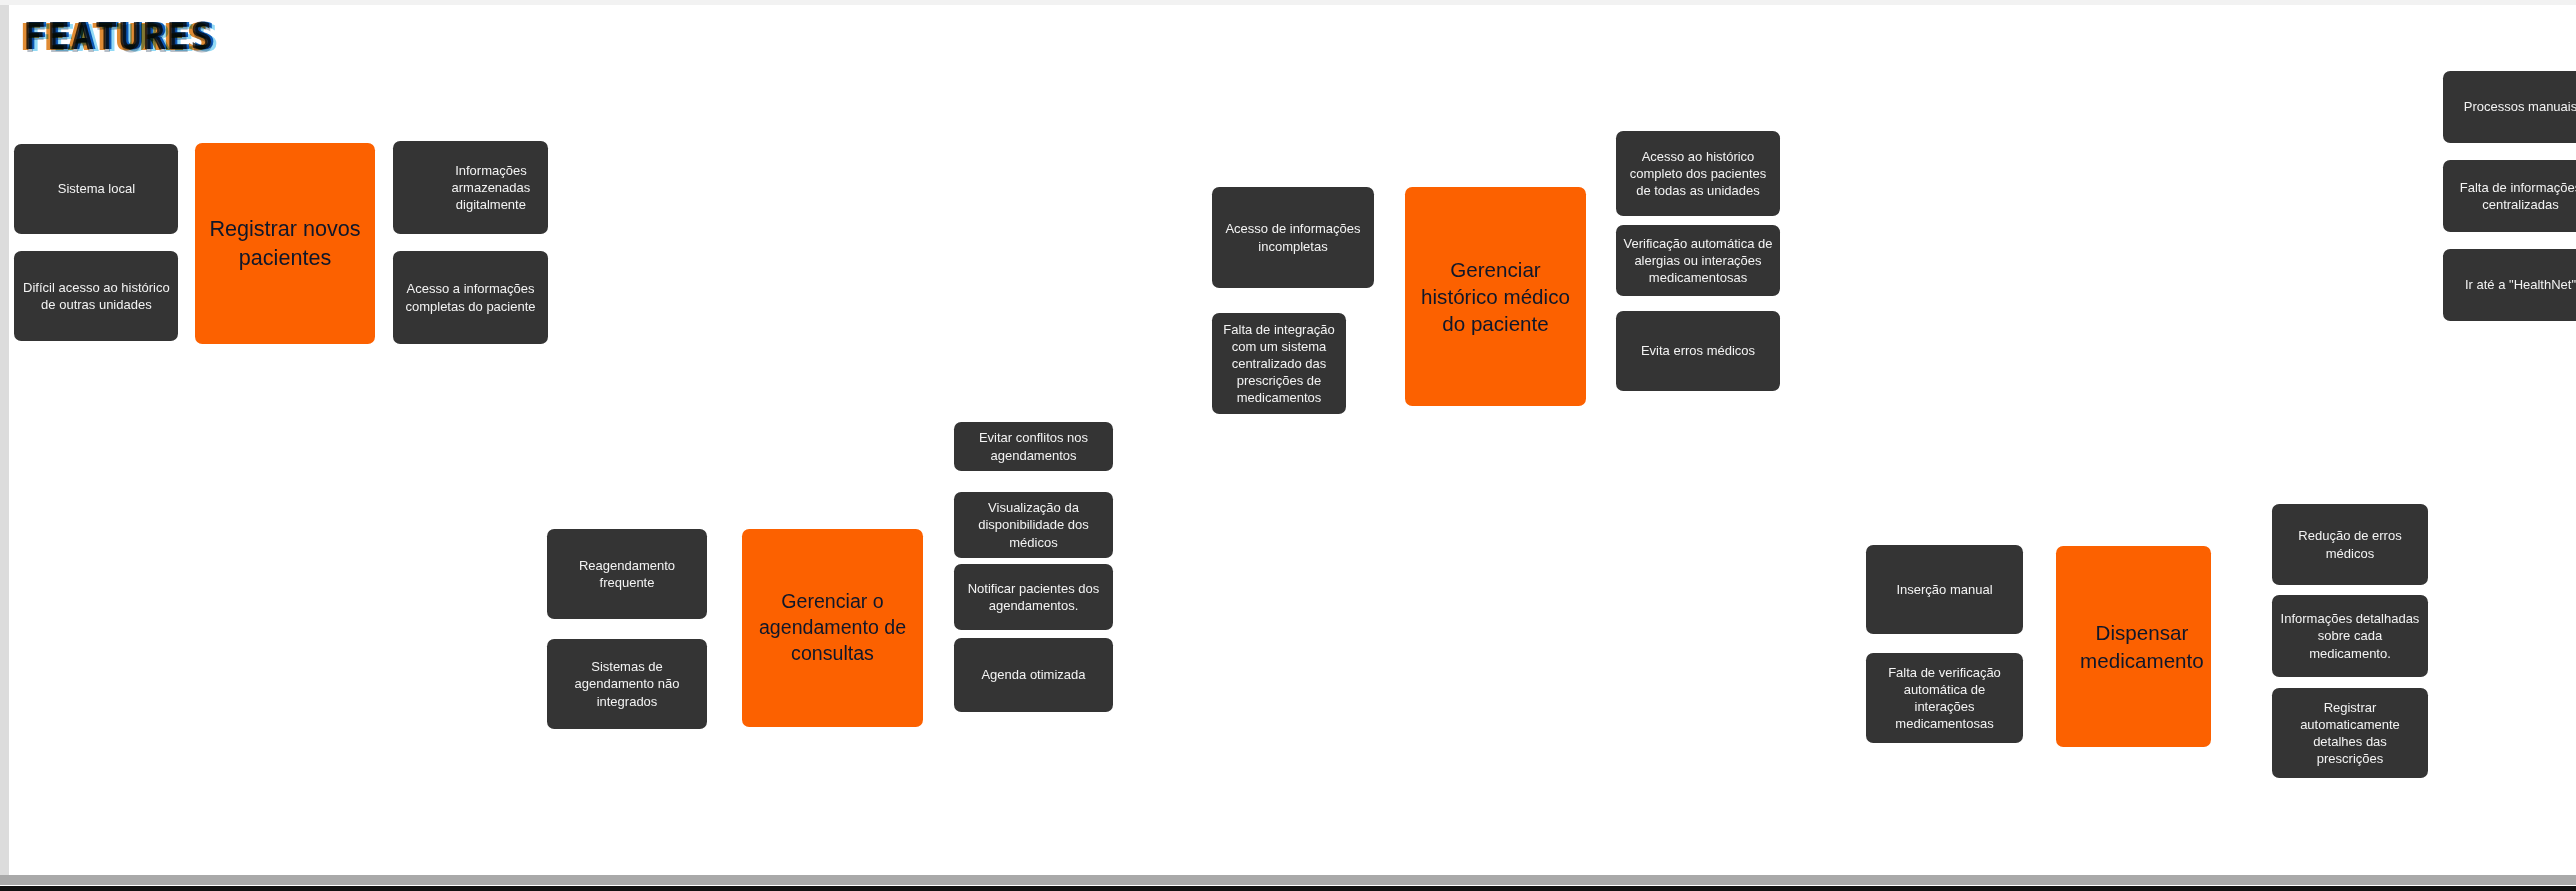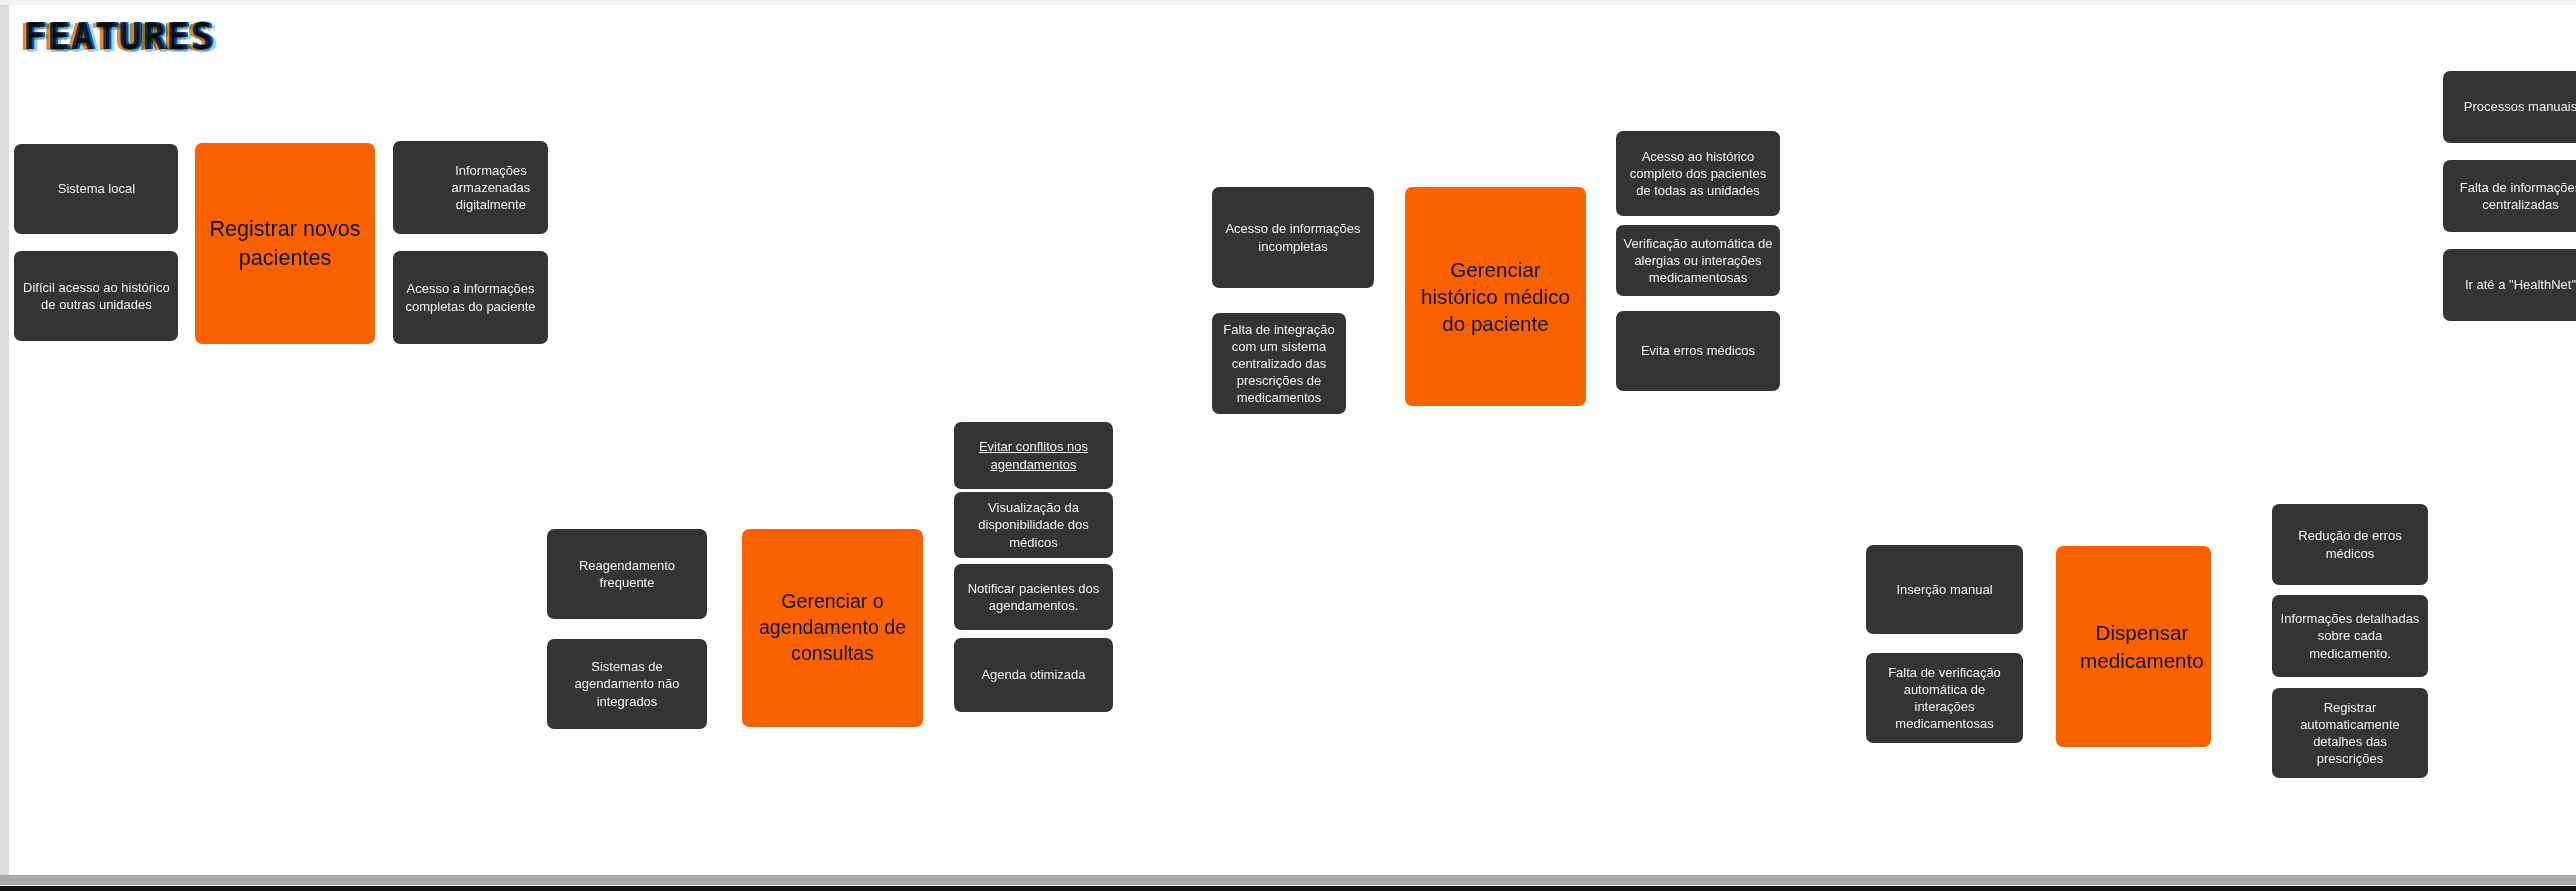--- a/index.html
+++ b/index.html
@@ -121,21 +121,21 @@
 
   <div class="card dark sz-s" style="left:547px;top:529px;width:160px;height:90px;">
     <span class="txt">Reagendamento frequente</span>
   </div>
   <div class="card dark sz-s" style="left:547px;top:639px;width:160px;height:90px;">
     <span class="txt">Sistemas de agendamento não integrados</span>
   </div>
   <div class="card orange sz-c3" style="left:742px;top:529px;width:181px;height:198px;">
     <span class="txt">Gerenciar o agendamento de consultas</span>
   </div>
-  <div class="card dark sz-s" style="left:954px;top:422px;width:159px;height:67px;text-decoration:underline;">
+  <div class="card dark sz-s" style="left:954px;top:422px;width:159px;height:49px;">
     <span class="txt">Evitar conflitos nos agendamentos</span>
   </div>
   <div class="card dark sz-s" style="left:954px;top:492px;width:159px;height:66px;">
     <span class="txt">Visualização da disponibilidade dos médicos</span>
   </div>
   <div class="card dark sz-s" style="left:954px;top:564px;width:159px;height:66px;">
     <span class="txt">Notificar pacientes dos agendamentos.</span>
   </div>
   <div class="card dark sz-s" style="left:954px;top:638px;width:159px;height:74px;">
     <span class="txt">Agenda otimizada</span>

